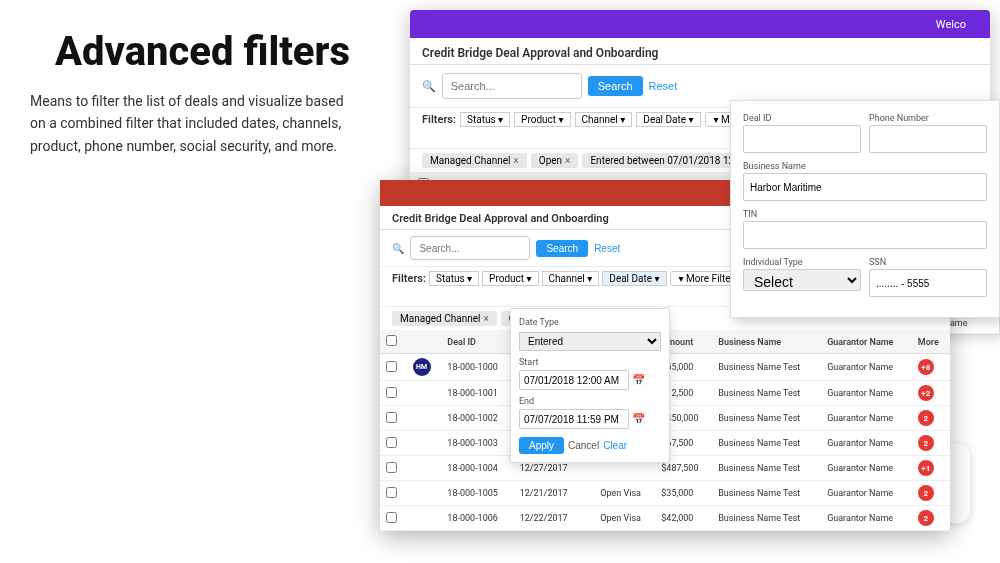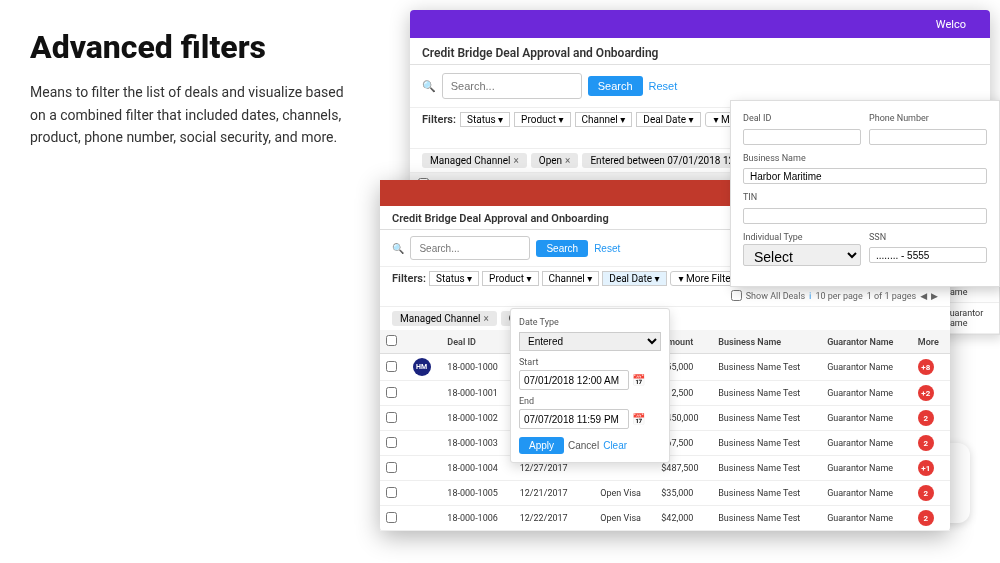--- a/index.html
+++ b/index.html
@@ -18,25 +18,26 @@
       left: 0; top: 0;
       width: 380px;
       height: 563px;
       background: #fff;
       padding: 30px 30px;
       display: flex;
       flex-direction: column;
       justify-content: flex-start;
     }
     .left-panel h1 {
-      font-size: 32px;
+      font-size: 40px;
       font-weight: 800;
       color: #111;
       line-height: 1.1;
       margin-bottom: 16px;
+      text-align: right;
     }
     .left-panel p {
       font-size: 14px;
       color: #333;
       line-height: 1.6;
     }
 
     
     .db-logo {
       position: absolute;
@@ -250,21 +251,21 @@
       font-size: 9px;
       color: #555;
       margin-bottom: 2px;
     }
     .form-field input {
       width: 100%;
       border: 1px solid #ccc;
       border-radius: 2px;
       padding: 3px 6px;
       font-size: 10px;
-      height: 16px;
+      height: 28px;
     }
     .form-field input.prefilled {
       background: #fff;
     }
     .form-field select {
       width: 100%;
       border: 1px solid #ccc;
       border-radius: 2px;
       padding: 3px 6px;
       font-size: 14px;

